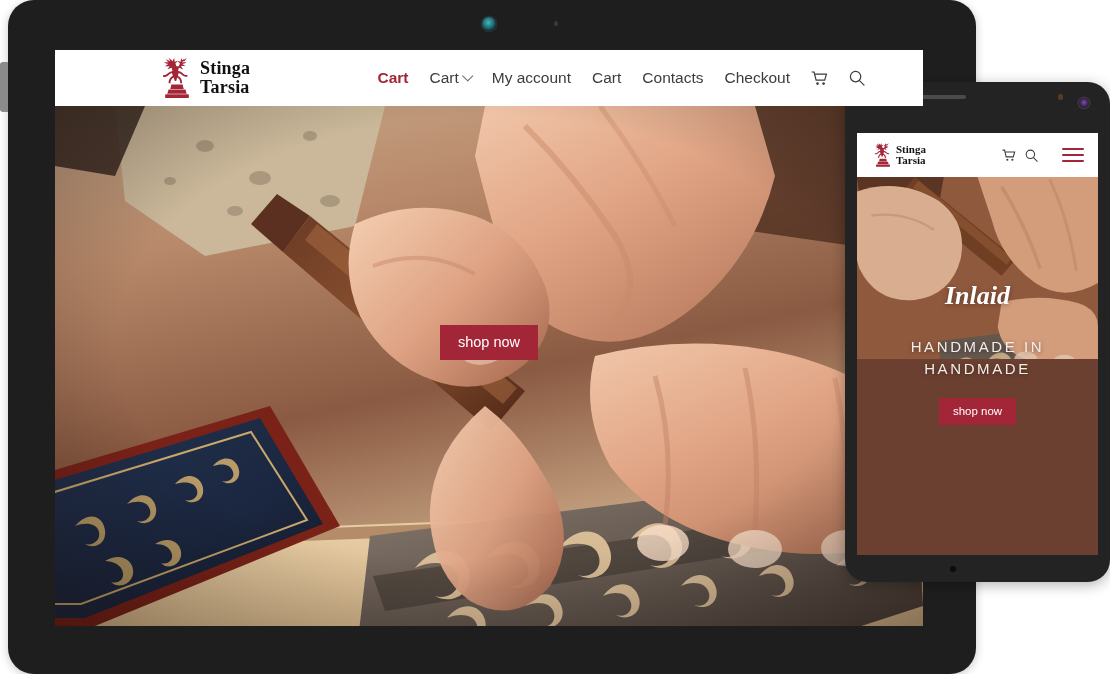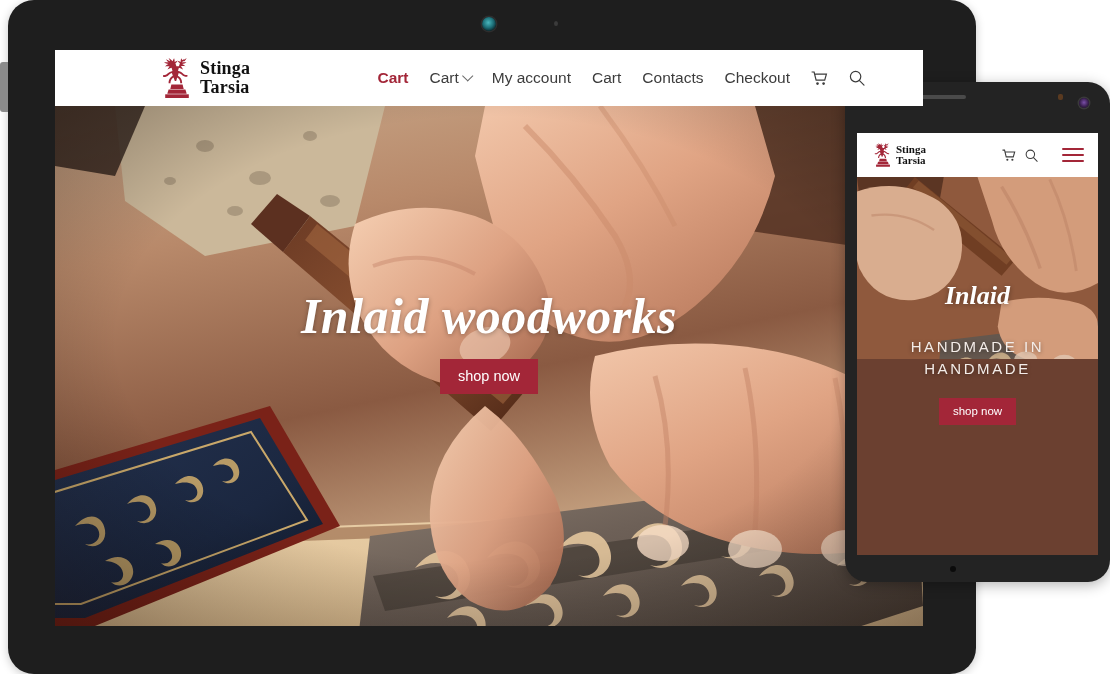--- a/index.html
+++ b/index.html
@@ -447,21 +447,20 @@
           <ellipse cx="700" cy="443" rx="27" ry="19" fill="#f6dcc6" opacity="0.8"></ellipse>
           <ellipse cx="792" cy="442" rx="26" ry="18" fill="#f6dcc6" opacity="0.75"></ellipse>
         </g>
 
         <path d="M430 300 Q470 330 500 390 Q520 440 495 480 Q460 520 415 495 Q380 470 375 415 Q372 350 430 300 Z" fill="url(#skin2)" opacity="0.95"></path>
 
         <rect width="868" height="520" fill="url(#vig)"></rect>
       </svg>
 
       <div class="hero-overlay">
-        <h1 class="hero-title">Inlaid woodworks</h1>
         <button class="hero-btn">shop now</button>
       </div>
     </div>
   </div>
 </div>
 
 <div class="phone">
   <div class="phone-speaker"></div>
   <div class="phone-sensor"></div>
   <div class="phone-camera"></div>

